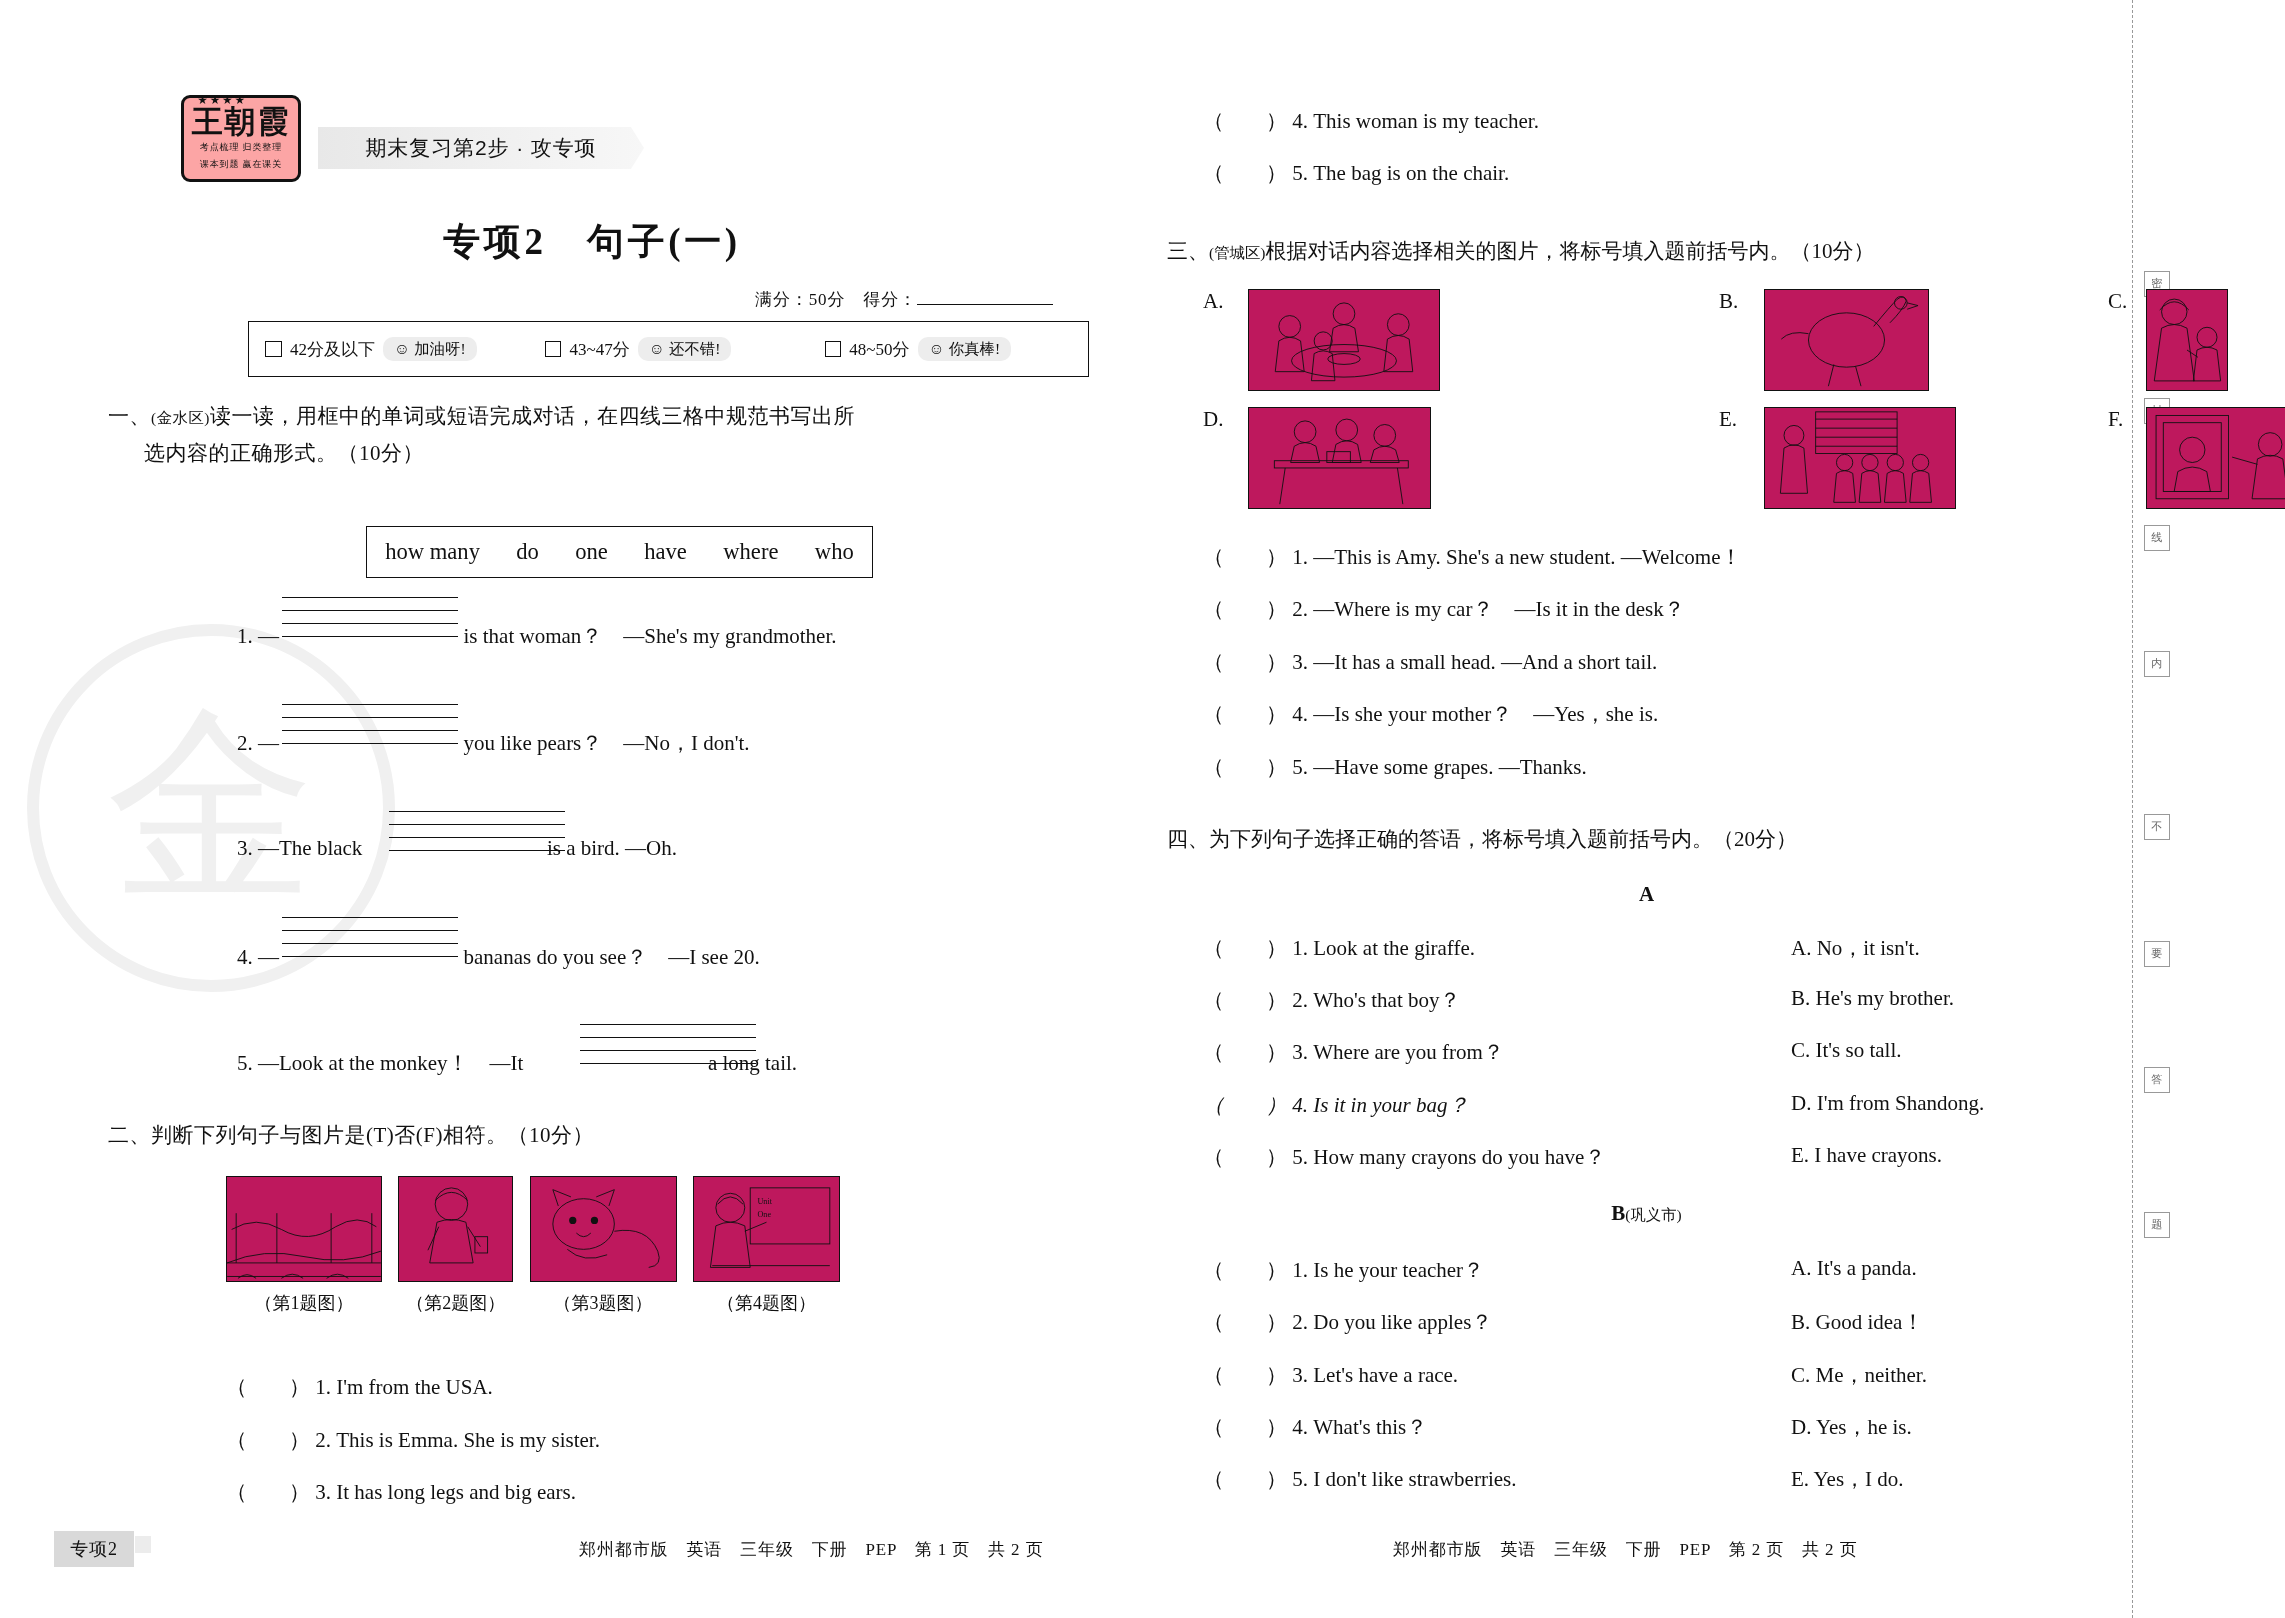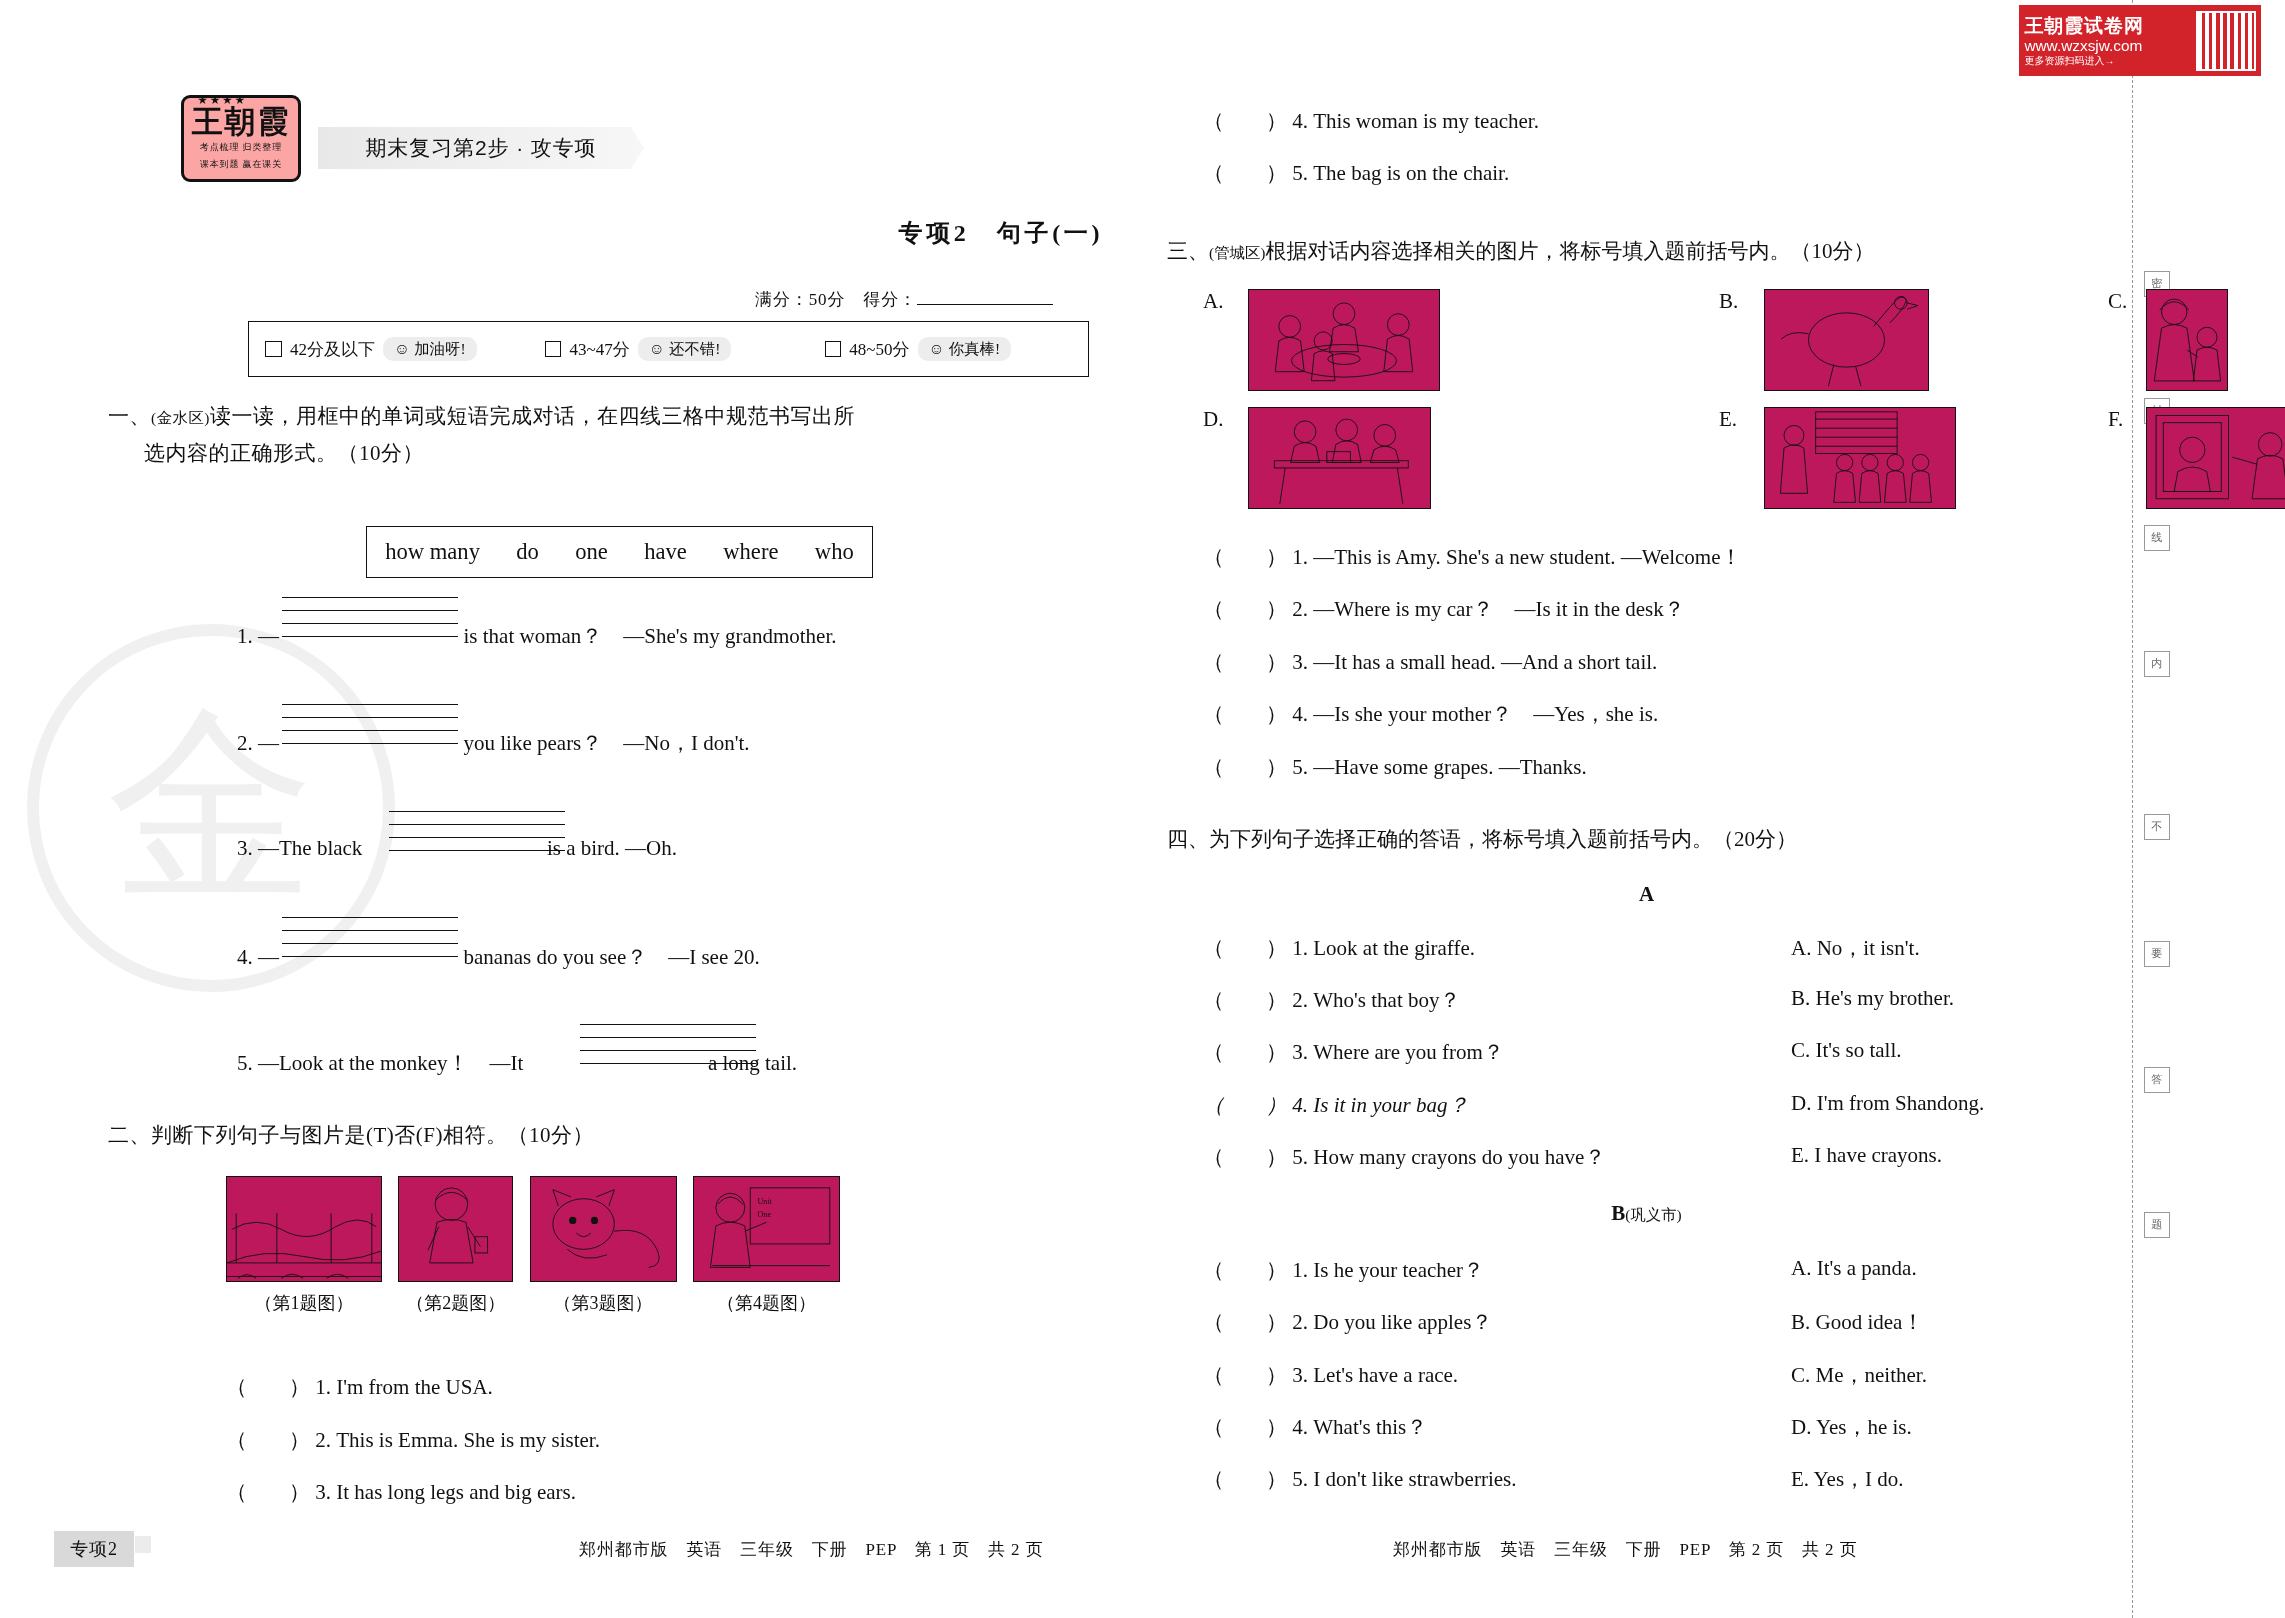--- a/index.html
+++ b/index.html
@@ -67,22 +67,22 @@
 
   .banner{
     position:absolute;left:237px;top:127px;width:326px;height:42px;
     background:linear-gradient(90deg,#e8e8e8,#f7f7f7);
     display:flex;align-items:center;justify-content:center;
     font-family:"Liberation Sans",sans-serif;font-size:21px;letter-spacing:0.9px;color:#111;
     clip-path:polygon(0 0,96% 0,100% 50%,96% 100%,0 100%);
   }
 
   .title{
-    position:absolute;left:0;top:217px;width:1022px;text-align:right;
-    font-size:24px;font-weight:bold;letter-spacing:3.6px;
+    position:absolute;left:0;top:217px;width:1022px;text-align:center;
+    font-size:37px;font-weight:bold;letter-spacing:3.6px;
   }
 
   .scoreline{
     position:absolute;right:50px;top:288px;font-size:17px;letter-spacing:0.9px;
   }
   .scoreline .blank{display:inline-block;width:136px;border-bottom:1.4px solid #111;}
 
   .scorebar{
     position:absolute;left:167px;top:321px;width:841px;height:56px;
     border:1.4px solid #111;display:flex;align-items:center;box-sizing:border-box;
@@ -131,28 +131,20 @@
 
   .abclabel{font-size:21px;font-weight:normal;}
 </style>
 </head>
 <body>
 
 <div class="page">
 
   <div class="watermark">金</div>
 
-  <div class="topright">
-    <div class="txt">
-      <div class="t1">王朝霞试卷网</div>
-      <div class="t2">www.wzxsjw.com</div>
-      <div class="t3">更多资源扫码进入→</div>
-    </div>
-    <div class="qr"></div>
-  </div>
 
   <div class="binding"></div>
   <div class="bindmark" style="top:271px">密</div>
   <div class="bindmark" style="top:398px">封</div>
   <div class="bindmark" style="top:525px">线</div>
   <div class="bindmark" style="top:651px">内</div>
   <div class="bindmark" style="top:814px">不</div>
   <div class="bindmark" style="top:941px">要</div>
   <div class="bindmark" style="top:1067px">答</div>
   <div class="bindmark" style="top:1212px">题</div>

